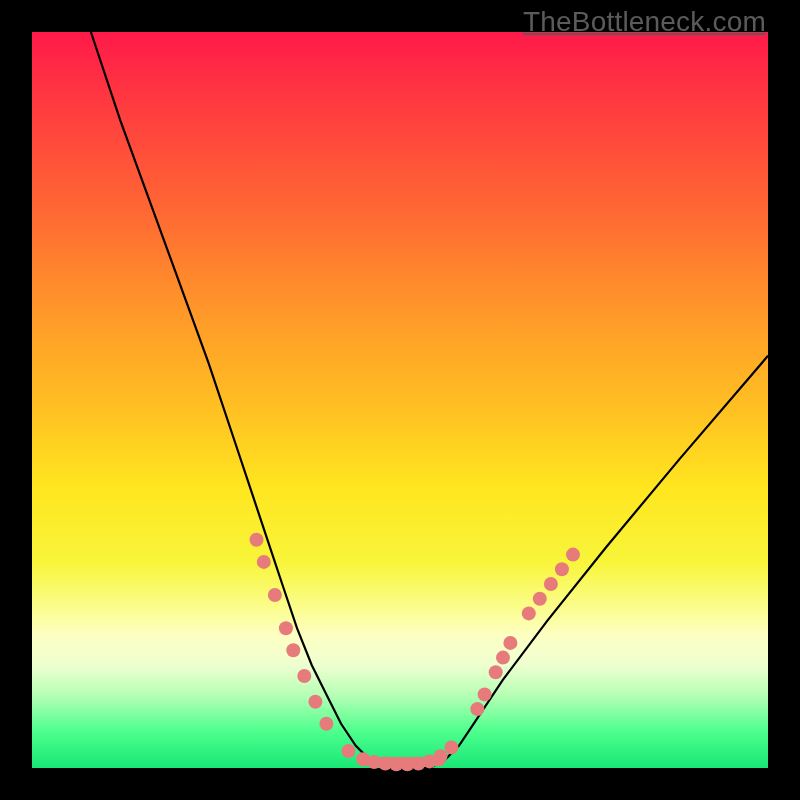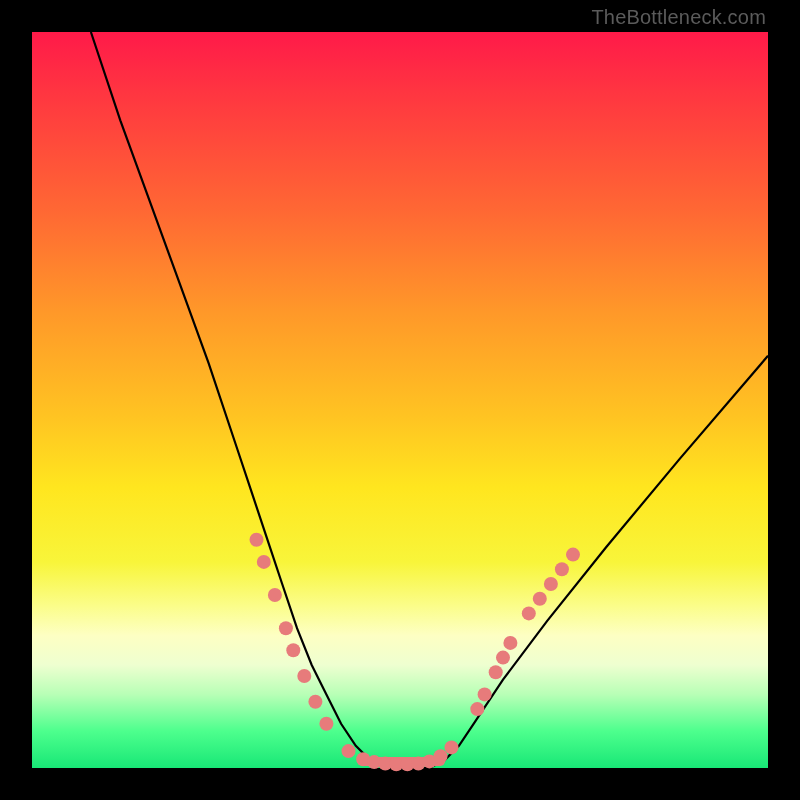--- a/index.html
+++ b/index.html
@@ -41,24 +41,25 @@
       #b8ffb6 90%,
       #4dff8d 95%,
       #18e776 100%
     );
   }
   .attribution {
     position: absolute;
     top: 6px;
     right: 34px;
     color: #5b5b5b;
-    font-size: 20px;
+    font-size: 28px;
     font-weight: 500;
     letter-spacing: 0.2px;
     user-select: none;
+    text-decoration: underline;
   }
   svg.curve {
     position: absolute;
     top: 0;
     left: 0;
     width: 736px;
     height: 736px;
     overflow: visible;
   }
 </style>

